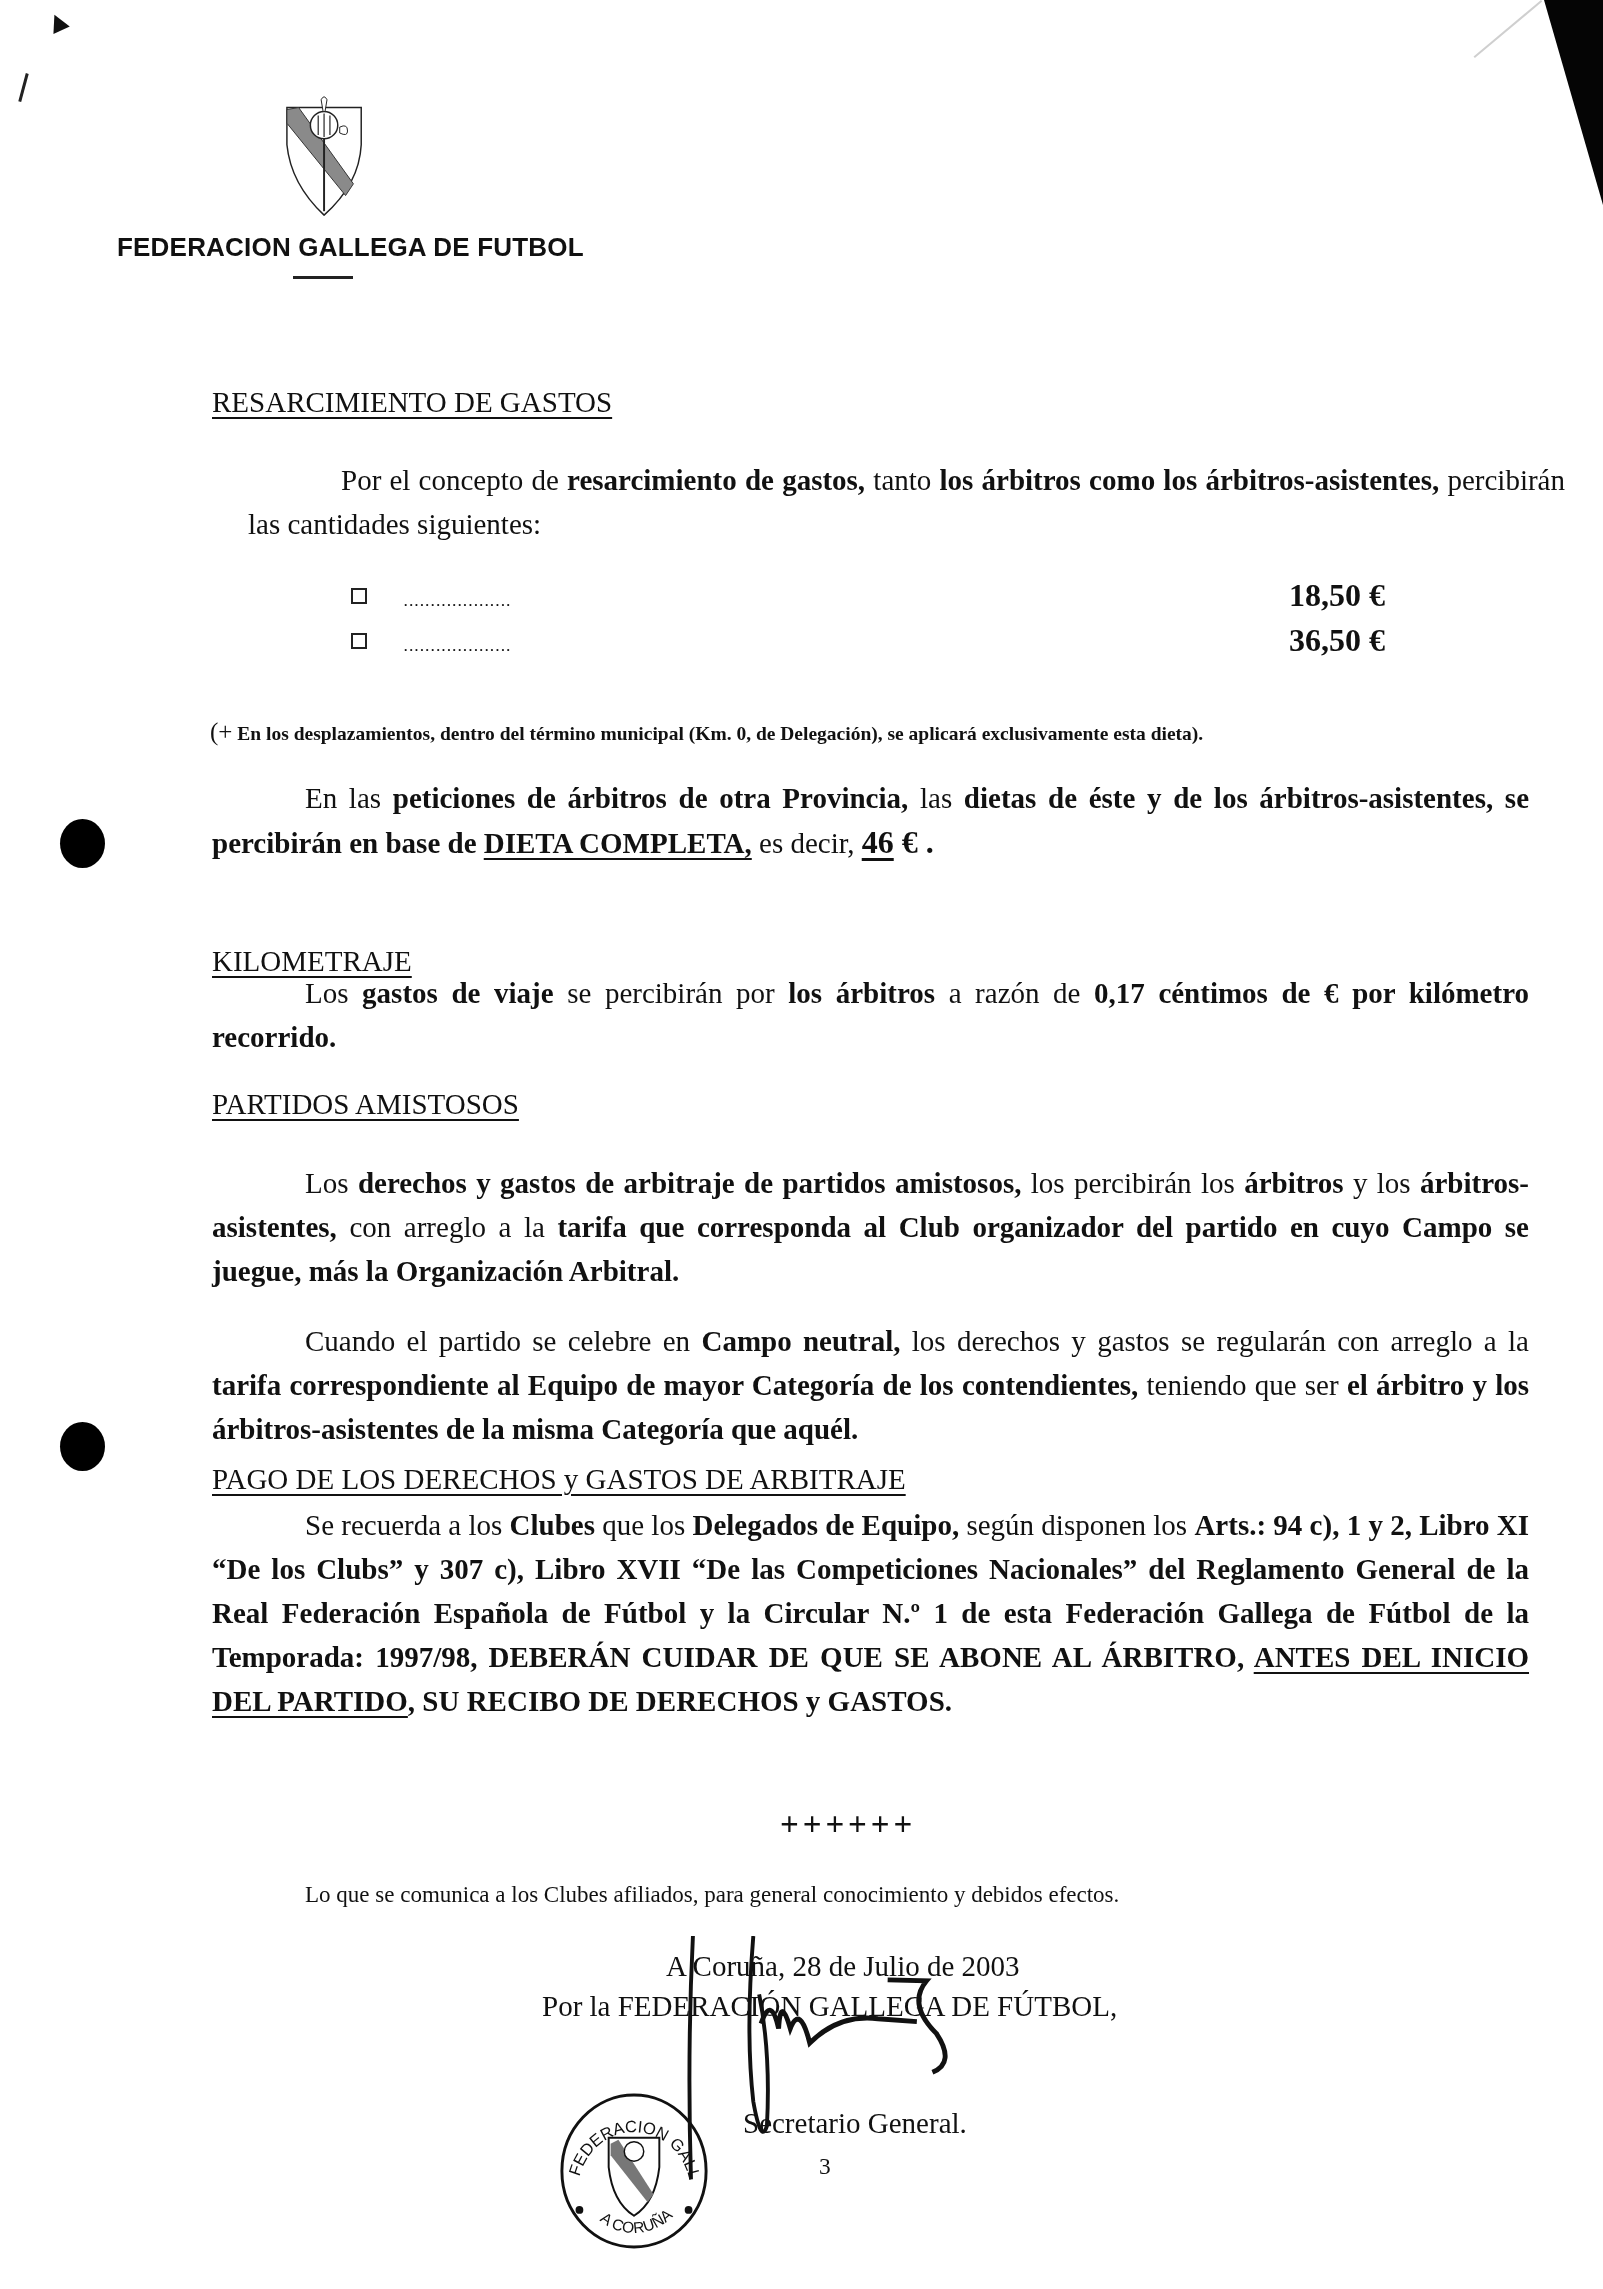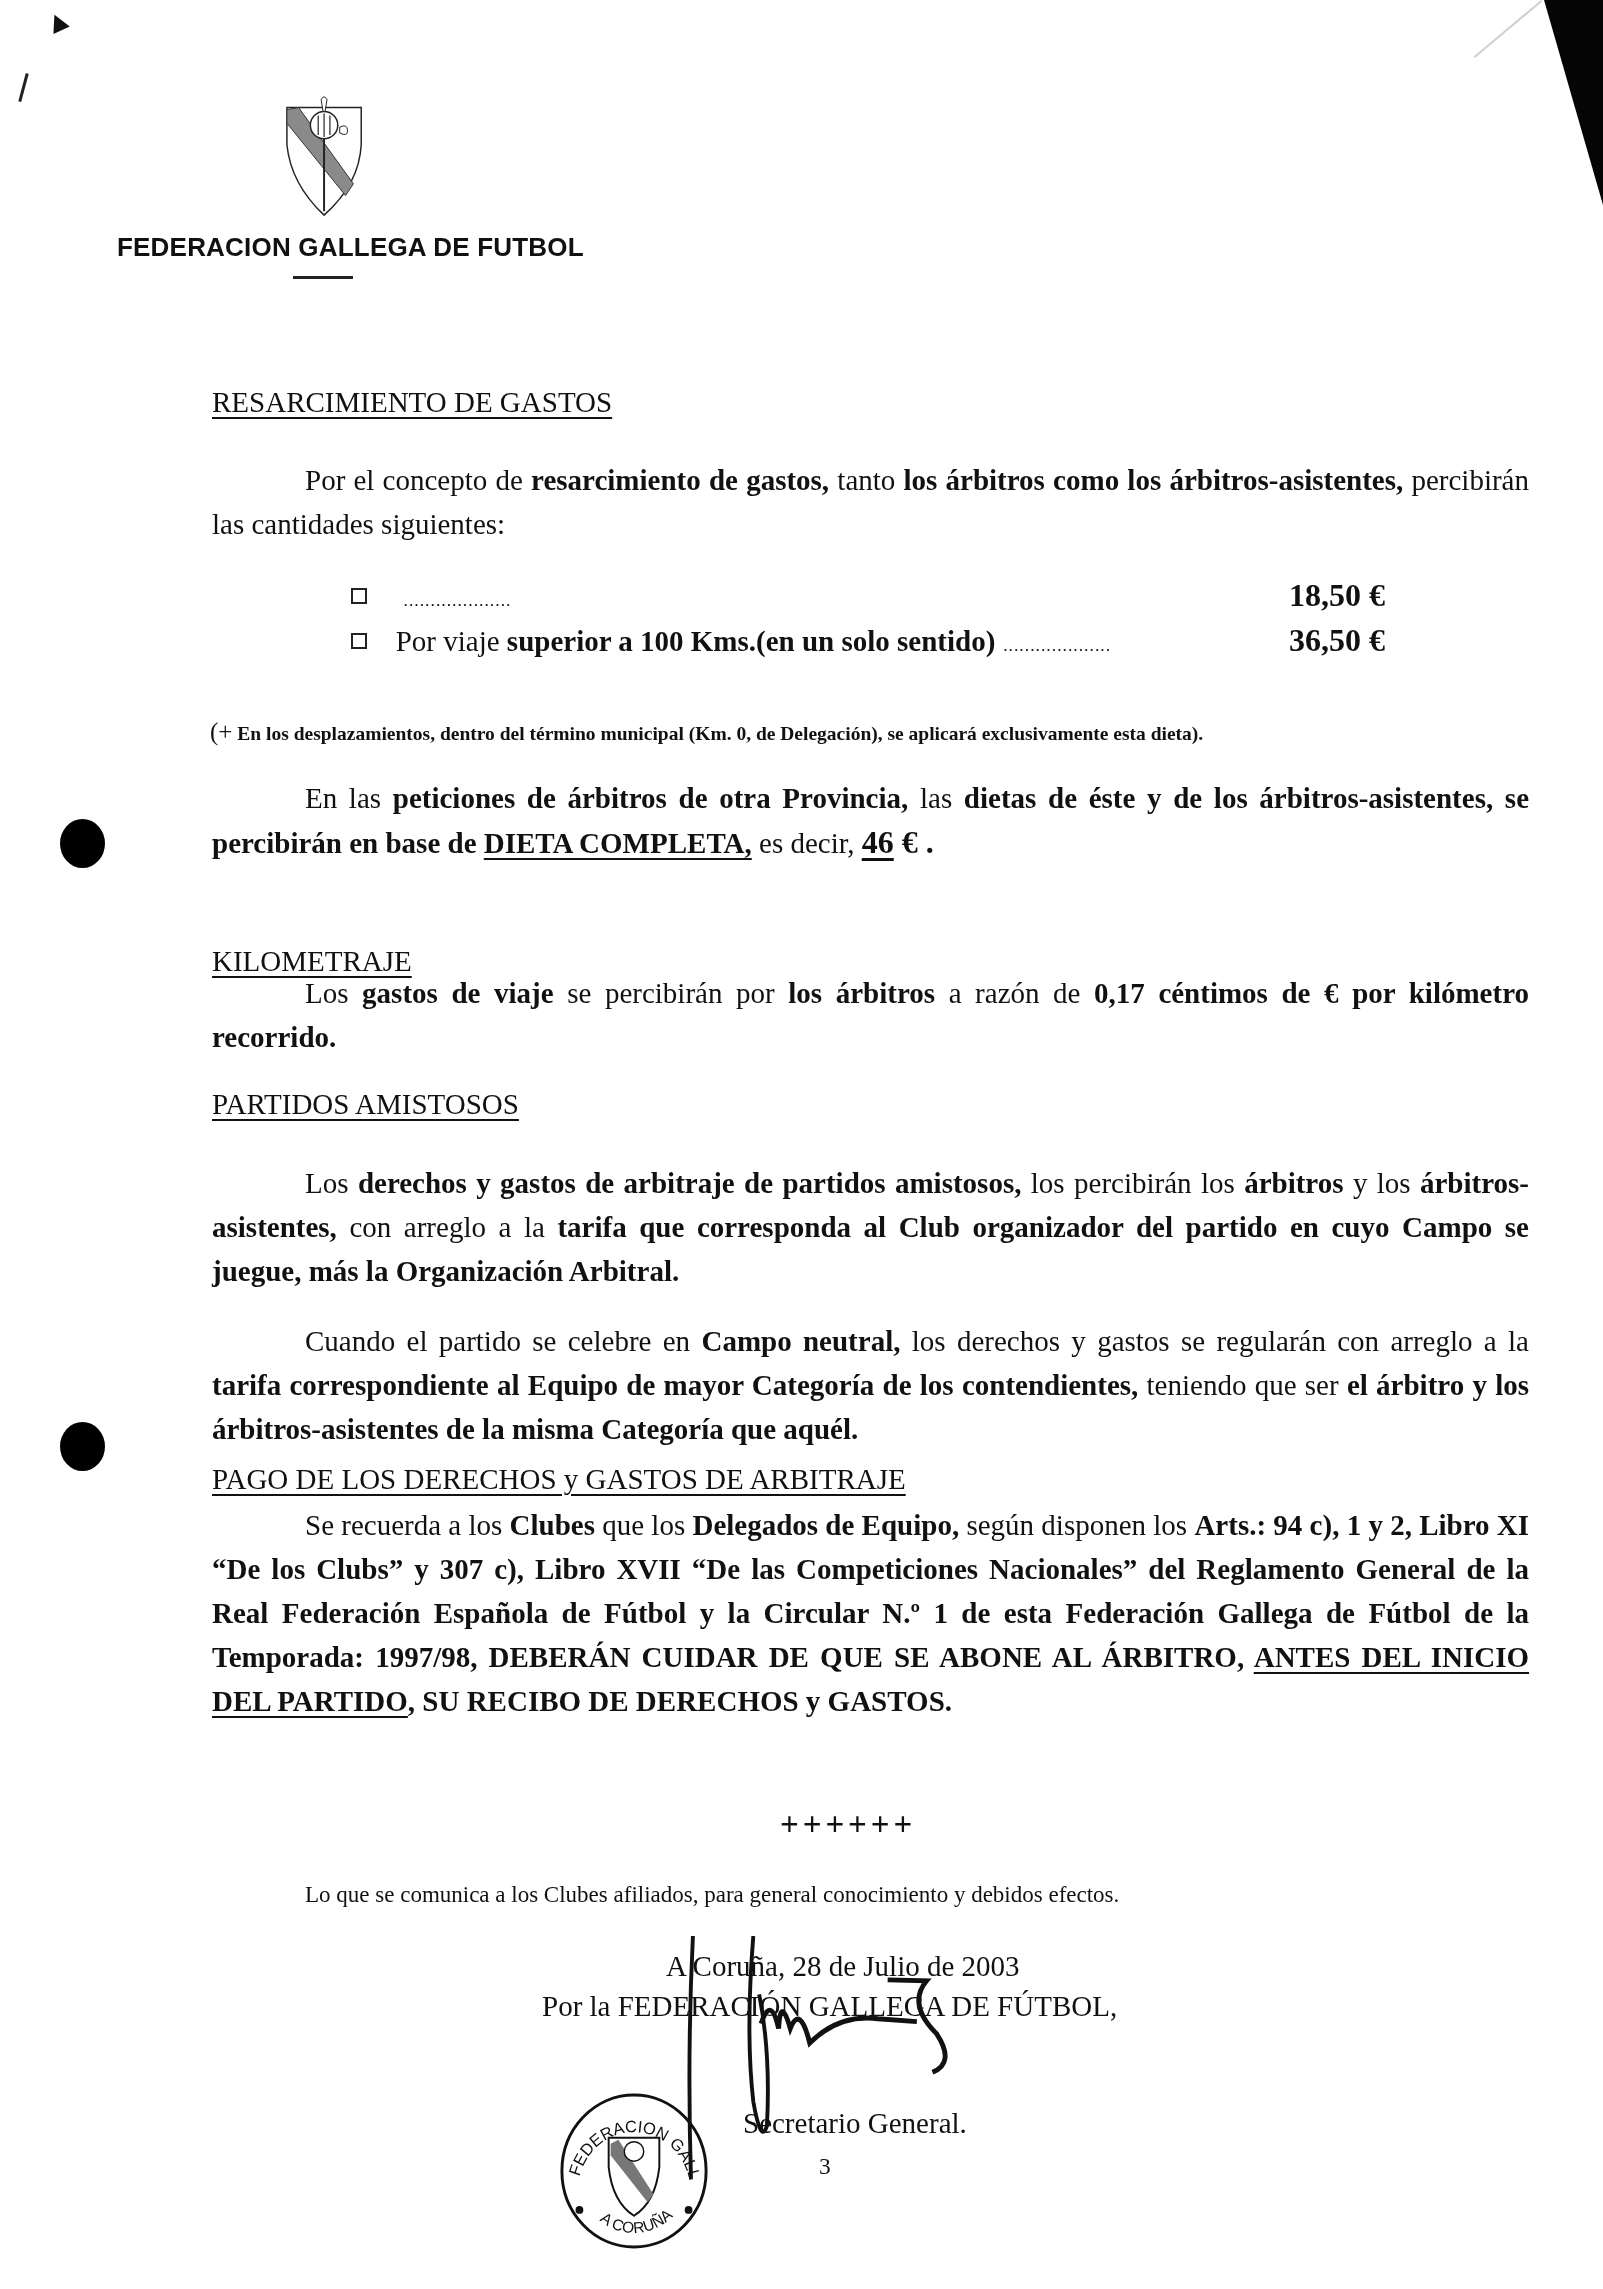--- a/index.html
+++ b/index.html
@@ -87,33 +87,32 @@
   <path d="M36 30 L36 50 M42 28 L42 52 M48 30 L48 50" stroke="#222" stroke-width="1.2"></path>
   <path d="M39 14 Q42 8 45 14 L43 26 L41 26 Z" fill="#fff" stroke="#222" stroke-width="1"></path>
   <path d="M42 54 L42 128" stroke="#222" stroke-width="2"></path>
   <path d="M58 42 Q66 38 66 46 Q66 52 58 48 Z" fill="#fff" stroke="#222" stroke-width="1"></path>
 </svg>
 <div class="letterhead-name">FEDERACION GALLEGA DE FUTBOL</div>
 <div class="letterhead-rule"></div>
 
 <div class="heading" style="top:386px;">RESARCIMIENTO DE GASTOS</div>
 
-<div class="para" style="top:458px;">
+<div class="para" style="top:458px;margin-left:36px;">
   <span class="indent"></span><span>Por el concepto de </span><b>resarcimiento de gastos,</b><span> tanto </span><b>los árbitros como los árbitros-asistentes,</b><span> percibirán las cantidades siguientes:</span>
 </div>
 
 <div class="bullet-list">
   <div class="bullet">
     <span class="box"></span>
     <span class="dots">....................</span>
     <span class="amount">18,50 €</span>
   </div>
   <div class="bullet">
     <span class="box"></span>
-    <span class="lead"><span>Por viaje </span><b>superior a 100 Kms.</b><b>(en un solo sentido)</b></span>
     <span class="dots">....................</span>
     <span class="amount">36,50 €</span>
   </div>
 </div>
 
 <div class="footnote"><span class="plus">(+</span><span> En los desplazamientos, dentro del término municipal (Km. 0, de Delegación), se aplicará exclusivamente esta dieta).</span></div>
 
 <div class="para" style="top:776px;">
   <span class="indent"></span><span>En las </span><b>peticiones de árbitros de otra Provincia,</b><span> las </span><b>dietas de éste y de los árbitros-asistentes, se percibirán en base de </b><b class="u">DIETA COMPLETA,</b><span> es decir, </span><b class="u" style="font-size:32px;">46</b><b style="font-size:32px;"> € .</b>
 </div>

